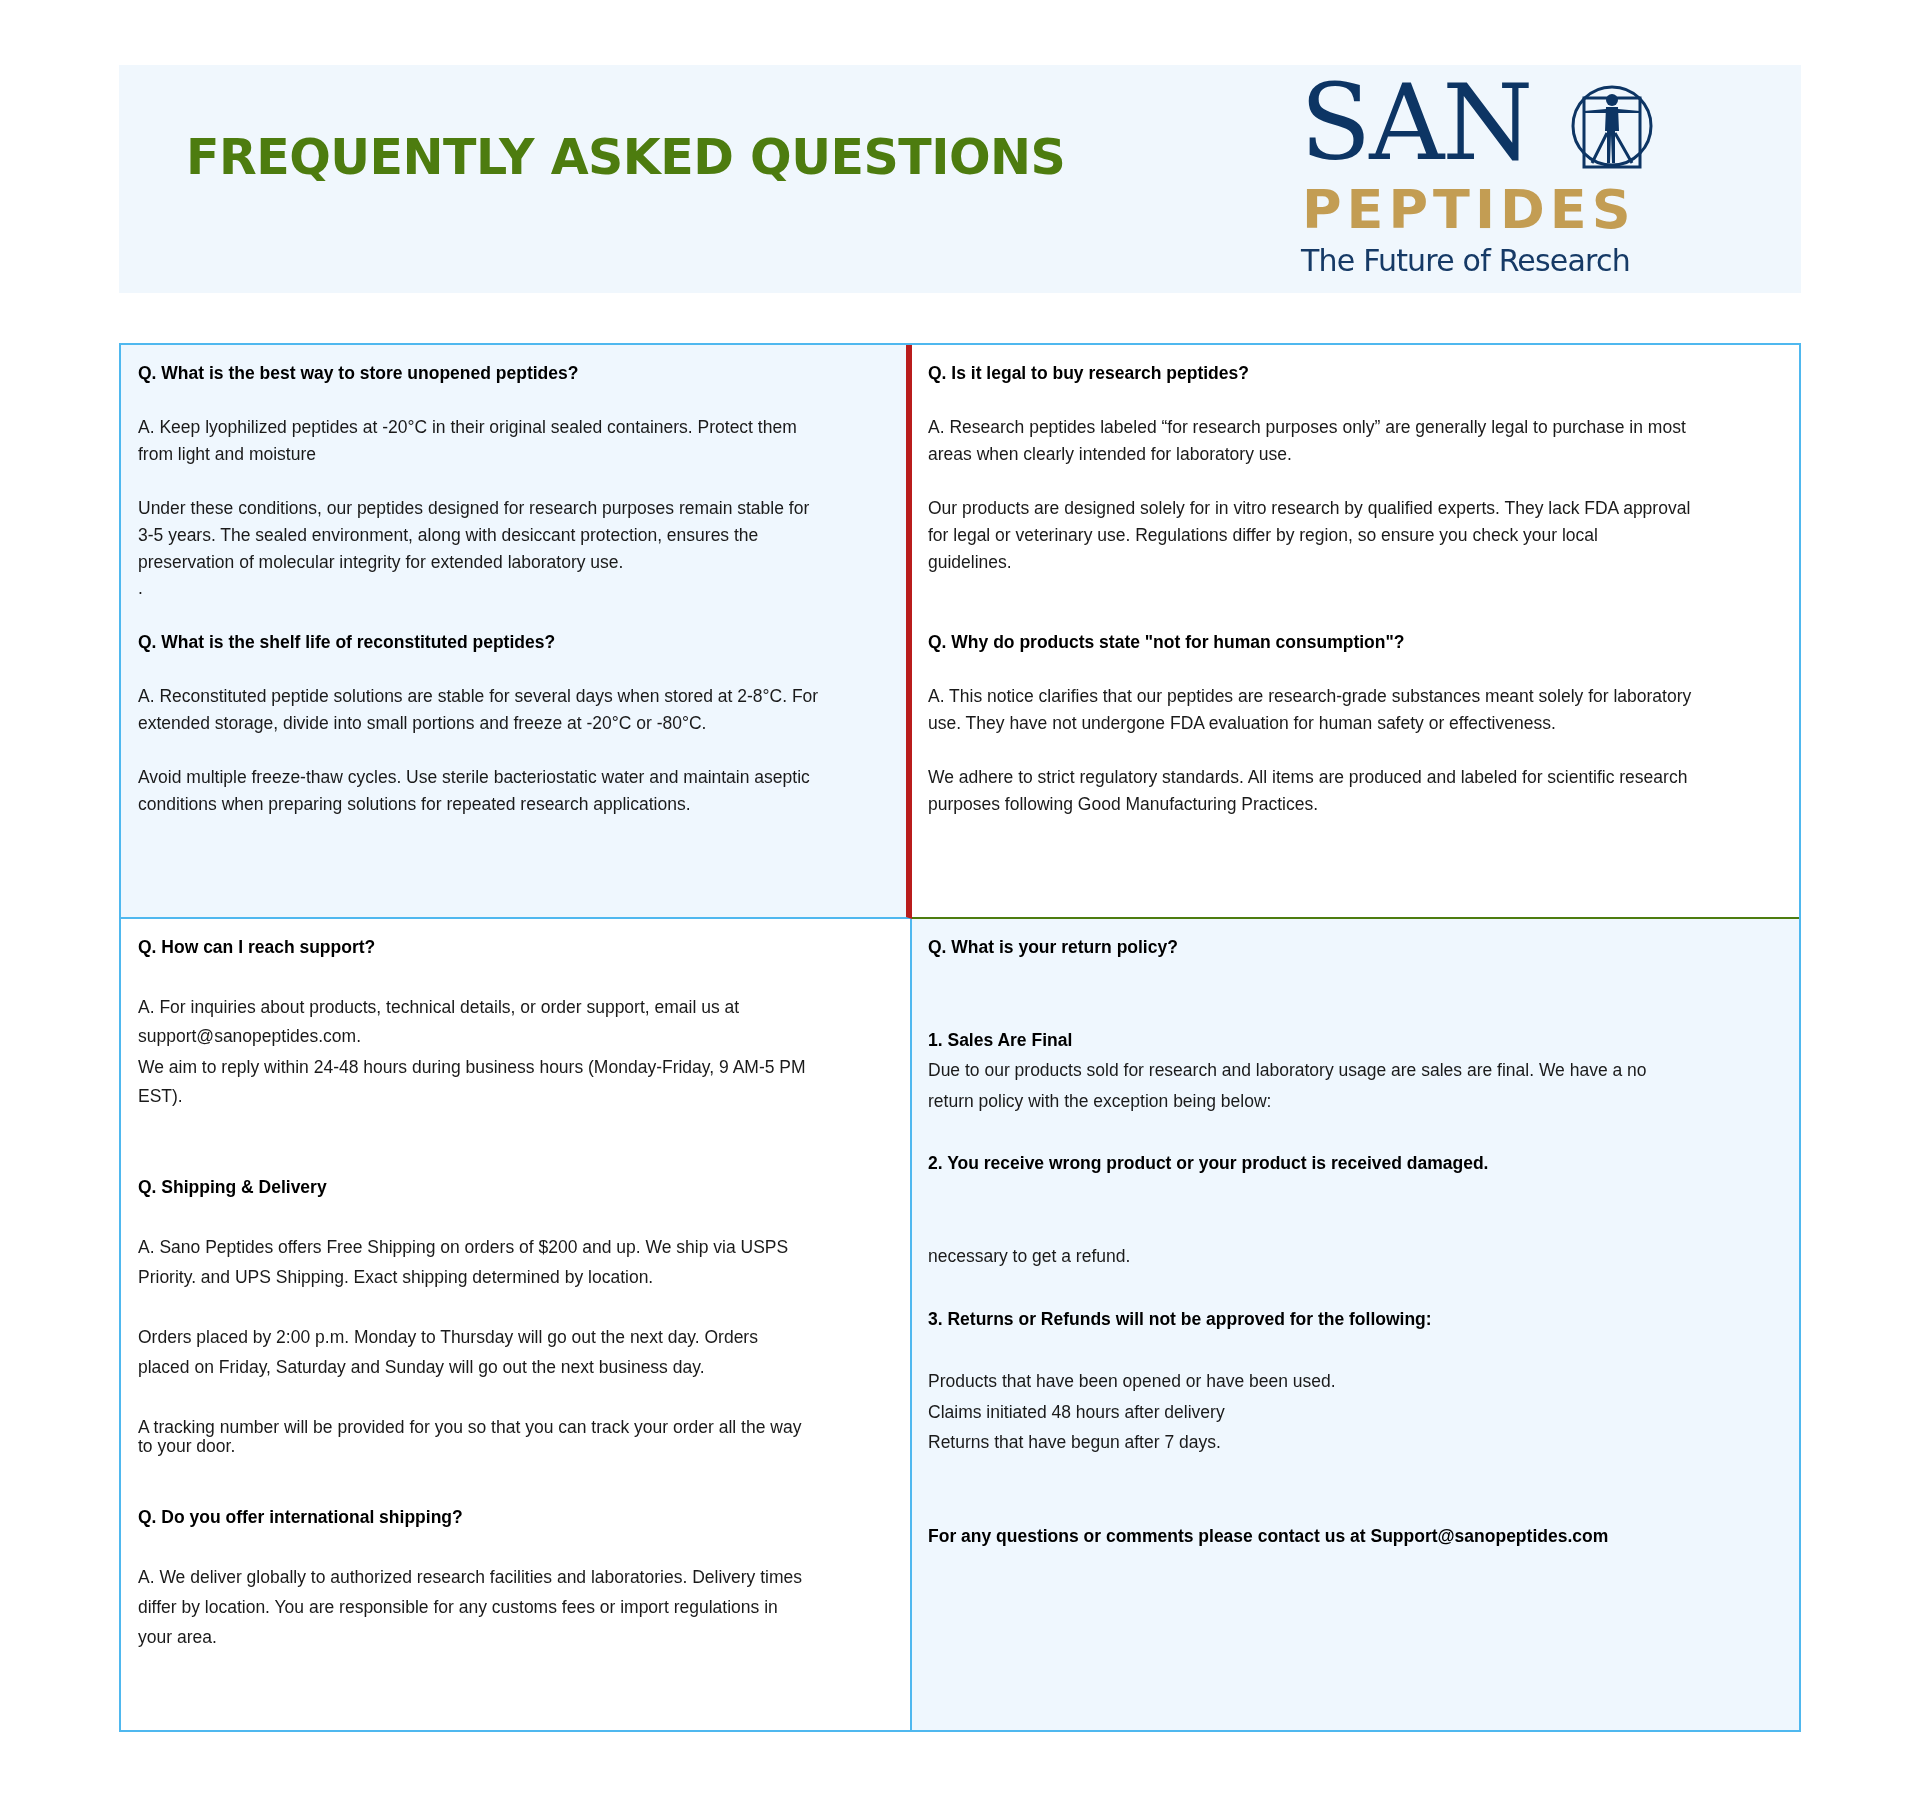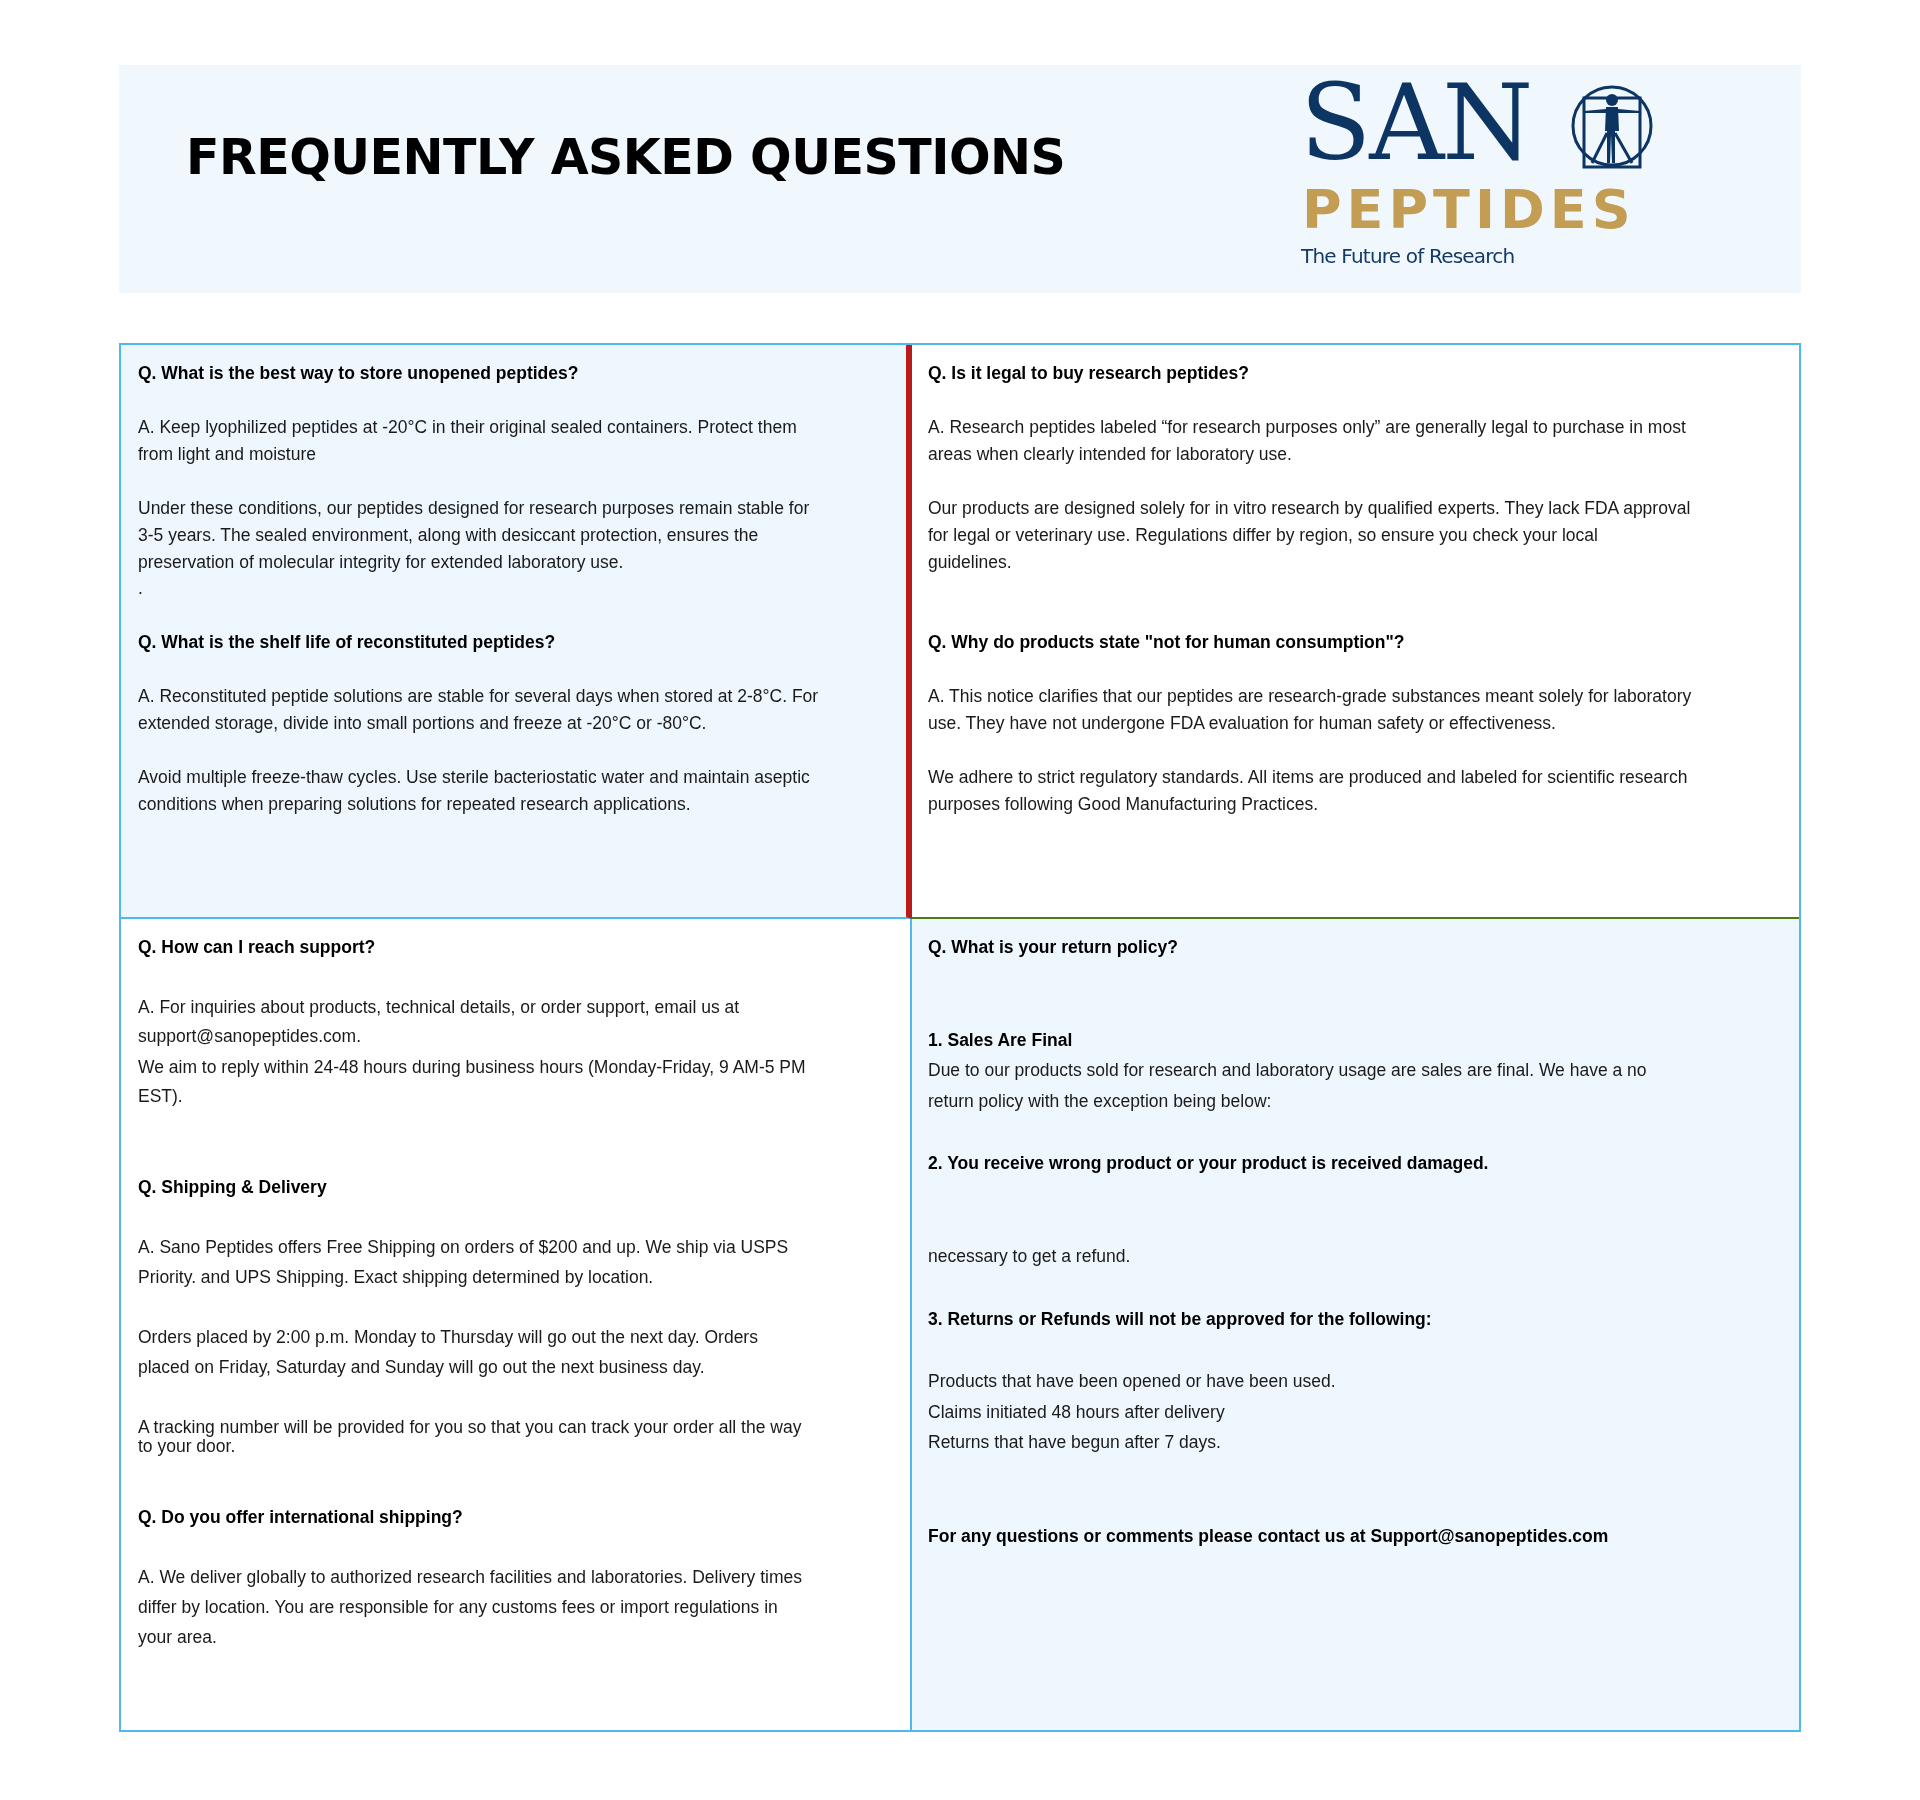--- a/index.html
+++ b/index.html
@@ -7,37 +7,37 @@
     width: 1920px; height: 1800px; background: #ffffff; position: relative;
     font-family: "Liberation Sans", sans-serif; color: #111111; overflow: hidden;
   }
   .header {
     position: absolute; left: 119px; top: 65px; width: 1682px; height: 228px;
     background: #f0f7fd;
   }
   .page-title {
     position: absolute; left: 67px; top: 64px;
     font-family: "DejaVu Sans", sans-serif; font-weight: bold; font-size: 49px;
-    letter-spacing: -0.5px; color: #000000; white-space: nowrap; margin: 0;
+    letter-spacing: -0.5px; color: #4d7c0f; white-space: nowrap; margin: 0;
   }
   .logo { position: absolute; left: 1181px; top: 14px; width: 420px; height: 210px; }
   .logo-san {
     position: absolute; left: 0; top: -8px;
     font-family: "DejaVu Serif", serif; font-size: 104px; color: #0d3564;
     letter-spacing: -2px; line-height: 1; white-space: nowrap;
   }
   .logo-figure { position: absolute; left: 270px; top: 4px; width: 84px; height: 86px; }
   .logo-peptides {
     position: absolute; left: 2px; top: 104px;
     font-family: "DejaVu Sans", sans-serif; font-weight: bold; font-size: 54px;
     color: #c39d53; letter-spacing: 5px; line-height: 1; white-space: nowrap;
   }
   .logo-tagline {
     position: absolute; left: 1px; top: 167px;
-    font-family: "DejaVu Sans", sans-serif; font-size: 20px; color: #163a66;
+    font-family: "DejaVu Sans", sans-serif; font-size: 30px; color: #163a66;
     letter-spacing: -0.8px; line-height: 1; white-space: nowrap;
   }
   .grid {
     position: absolute; left: 119px; top: 343px; width: 1682px; height: 1389px;
     box-sizing: border-box; border: 2px solid #4fb8ef;
   }
   .cell { position: absolute; box-sizing: border-box; }
   .cell.tl { left: 0; top: 0; width: 791px; height: 574px; background: #eff7fe; border-right: 6px solid #b91c1c; border-bottom: 2px solid #4fb8ef; }
   .cell.tr { left: 791px; top: 0; width: 887px; height: 574px; background: #ffffff; border-bottom: 2px solid #4d7c0f; }
   .cell.bl { left: 0; top: 574px; width: 791px; height: 811px; background: #ffffff; border-right: 2px solid #4fb8ef; }

